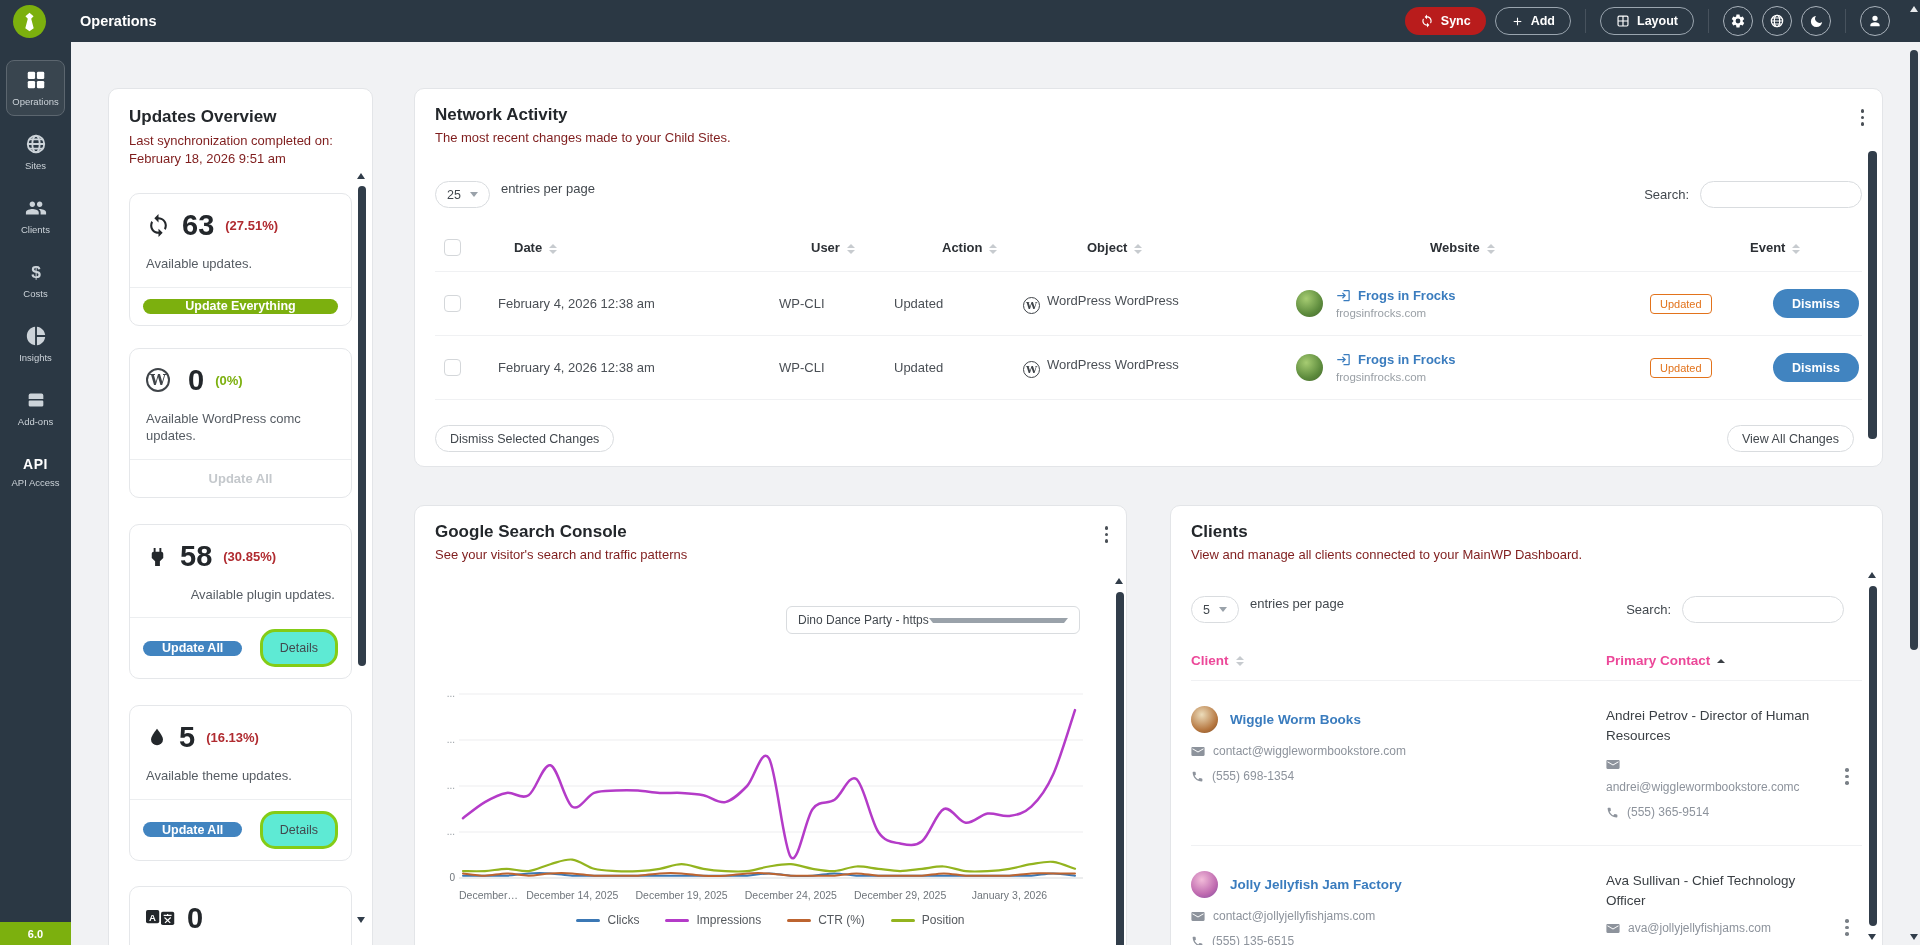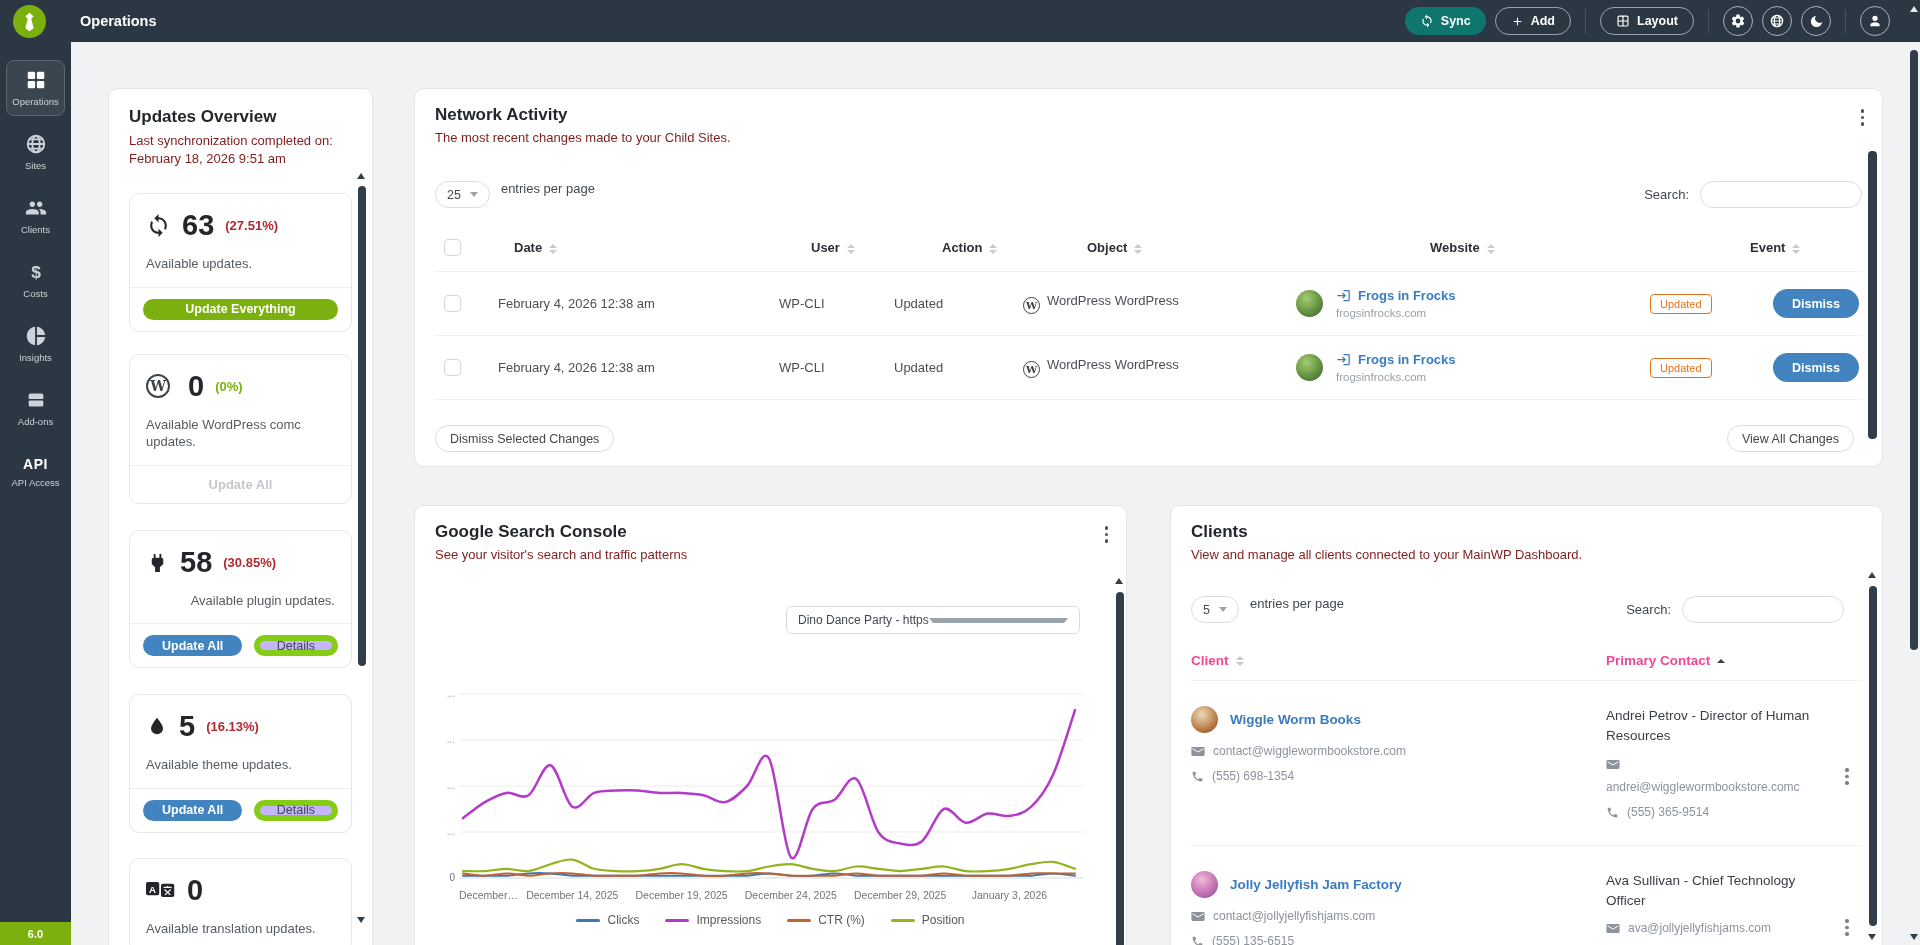--- a/index.html
+++ b/index.html
@@ -4,21 +4,21 @@
 <style>
   * { margin:0; padding:0; box-sizing:border-box; }
   html,body { width:1920px; height:945px; overflow:hidden; font-family:"Liberation Sans", sans-serif; background:#f1f2f4; }
 
   
   .topbar { position:absolute; left:0; top:0; width:1920px; height:42px; background:#2b3844; display:flex; align-items:center; z-index:40; }
   .logo { width:33px; height:33px; border-radius:50%; background:#7cb00e; margin-left:13px; display:flex; align-items:center; justify-content:center; flex:0 0 auto; }
   .topbar-title { color:#fff; font-size:14.5px; font-weight:700; margin-left:34px; }
   .tb-right { margin-left:auto; margin-right:30px; display:flex; align-items:center; gap:9px; }
   .pill { height:28px; border-radius:14px; display:inline-flex; align-items:center; gap:7px; font-size:12.5px; font-weight:700; color:#fff; padding:0 15px; cursor:pointer; }
-  .pill.solid { background:#0f766e; }
+  .pill.solid { background:#b91c1c; }
   .pill.outline { border:1px solid #9aa5af; }
   .tb-div { width:1px; height:24px; background:#47525d; margin:0 5px; }
   .icon-btn { width:30px; height:30px; border-radius:50%; border:1px solid #a9b2bb; display:flex; align-items:center; justify-content:center; color:#fff; cursor:pointer; }
 
   
   .sidebar { position:absolute; left:0; top:42px; width:71px; height:903px; background:#2b3844; z-index:30; display:flex; flex-direction:column; align-items:center; padding-top:18px; }
   .side-item { width:59px; min-height:56px; border-radius:8px; display:flex; flex-direction:column; align-items:center; justify-content:center; gap:5px; color:#ccd3d9; font-size:9.5px; margin-bottom:8px; cursor:pointer; padding:6px 0; }
   .side-item.active { background:#39454f; border:1px solid #5c666f; }
   .api-txt { font-weight:800; font-size:14px; color:#fff; letter-spacing:.5px; }
   .side-version { position:absolute; left:0; bottom:0; width:71px; height:23px; background:#7cb00e; color:#fff; font-size:11px; font-weight:700; display:flex; align-items:center; justify-content:center; }
@@ -36,24 +36,24 @@
   #clients-panel { left:1170px; top:505px; width:713px; height:480px; padding:16px 20px; }
 
   
   .u-card { border:1px solid #e5e7ea; border-radius:10px; }
   .u-head { display:flex; align-items:center; gap:11px; padding:15px 16px 0; color:#23272b; }
   .u-count { font-size:29px; font-weight:700; color:#23272b; }
   .u-pct { font-size:13px; font-weight:700; }
   .u-pct.red { color:#b02b30; } .u-pct.green { color:#7cb00e; }
   .u-text { font-size:13px; color:#565c63; padding:13px 16px 14px; line-height:1.35; }
   .u-actions { border-top:1px solid #eceef0; padding:11px 13px; display:flex; gap:10px; align-items:center; }
-  .btn { border-radius:15px; height:21px; display:inline-flex; align-items:center; justify-content:center; font-size:12.5px; cursor:pointer; }
+  .btn { border-radius:15px; height:15px; display:inline-flex; align-items:center; justify-content:center; font-size:12.5px; cursor:pointer; }
   .btn-green { background:#7cb00e; color:#fff; font-weight:700; flex:1; }
   .btn-blue { background:#4184c0; color:#fff; font-weight:700; padding:0 19px; }
-  .btn-outline { border:6px solid #84cc16; color:#42484e; background:#c4b5fd; padding:4px 17px; }
+  .btn-outline { border:3px solid #84cc16; color:#42484e; background:#5eead4; padding:16px 17px; }
   .btn-disabled { color:#c4c8cc; font-weight:700; width:100%; text-align:center; font-size:13px; cursor:default; }
   .u-actions.spread { justify-content:space-between; }
 
   
   .controls { display:flex; }
   .pp-select { border:1px solid #d9dcdf; border-radius:14px; height:27px; padding:0 11px; display:inline-flex; align-items:center; gap:9px; font-size:12.5px; color:#42484e; cursor:pointer; background:#fff; }
   .caret { width:0; height:0; border-left:4px solid transparent; border-right:4px solid transparent; border-top:5px solid #9aa2aa; }
   .pp-label { margin-left:11px; font-size:13px; color:#42484e; }
   .search-box { margin-left:auto; display:flex; align-items:center; gap:11px; font-size:13px; color:#42484e; }
   .search-box input { width:162px; height:27px; border:1px solid #d9dcdf; border-radius:14px; outline:none; padding:0 12px; font-size:12px; font-family:"Liberation Sans",sans-serif; }

